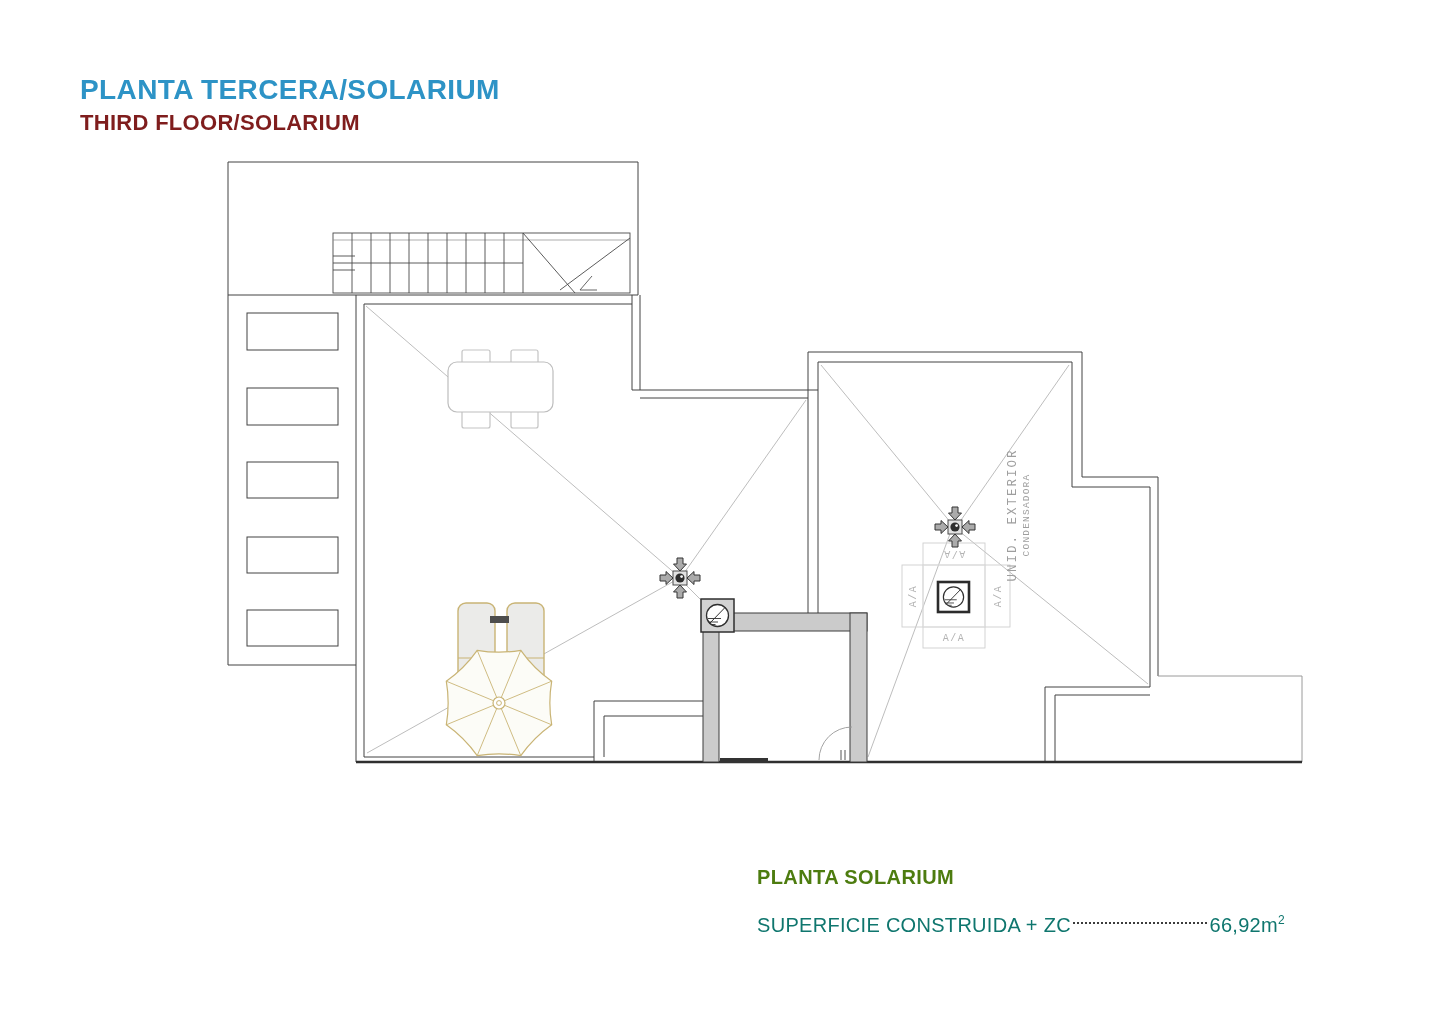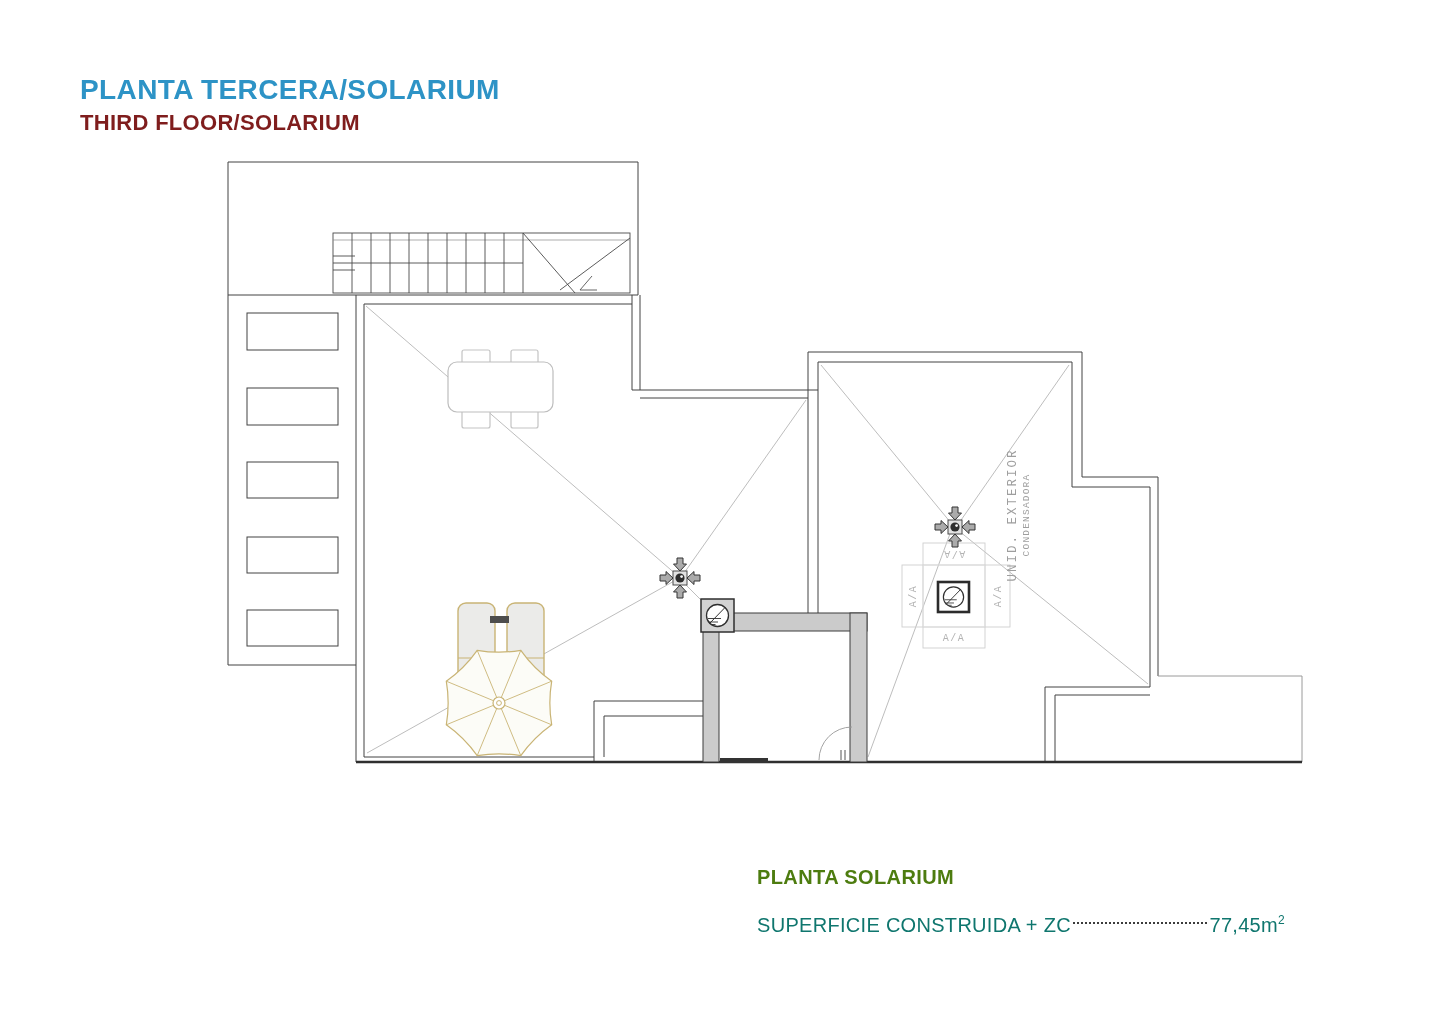--- a/index.html
+++ b/index.html
@@ -203,19 +203,19 @@
     <use href="#drainMarker" transform="translate(680,578)"></use>
     <use href="#drainMarker" transform="translate(955,527)"></use>
   </svg>
 
   <div class="area-block">
     <div class="area-heading">PLANTA SOLARIUM</div>
 
     <div class="area-row">
       <span class="area-label">SUPERFICIE CONSTRUIDA + ZC</span>
       <span class="leader"></span>
-      <span class="area-value"><span>77,45</span><span>m</span><sup>2</sup></span>
+      <span class="area-value"><span>66,92</span><span>m</span><sup>2</sup></span>
     </div>
 
 
   </div>
 
 </div>
 
 </body></html>

